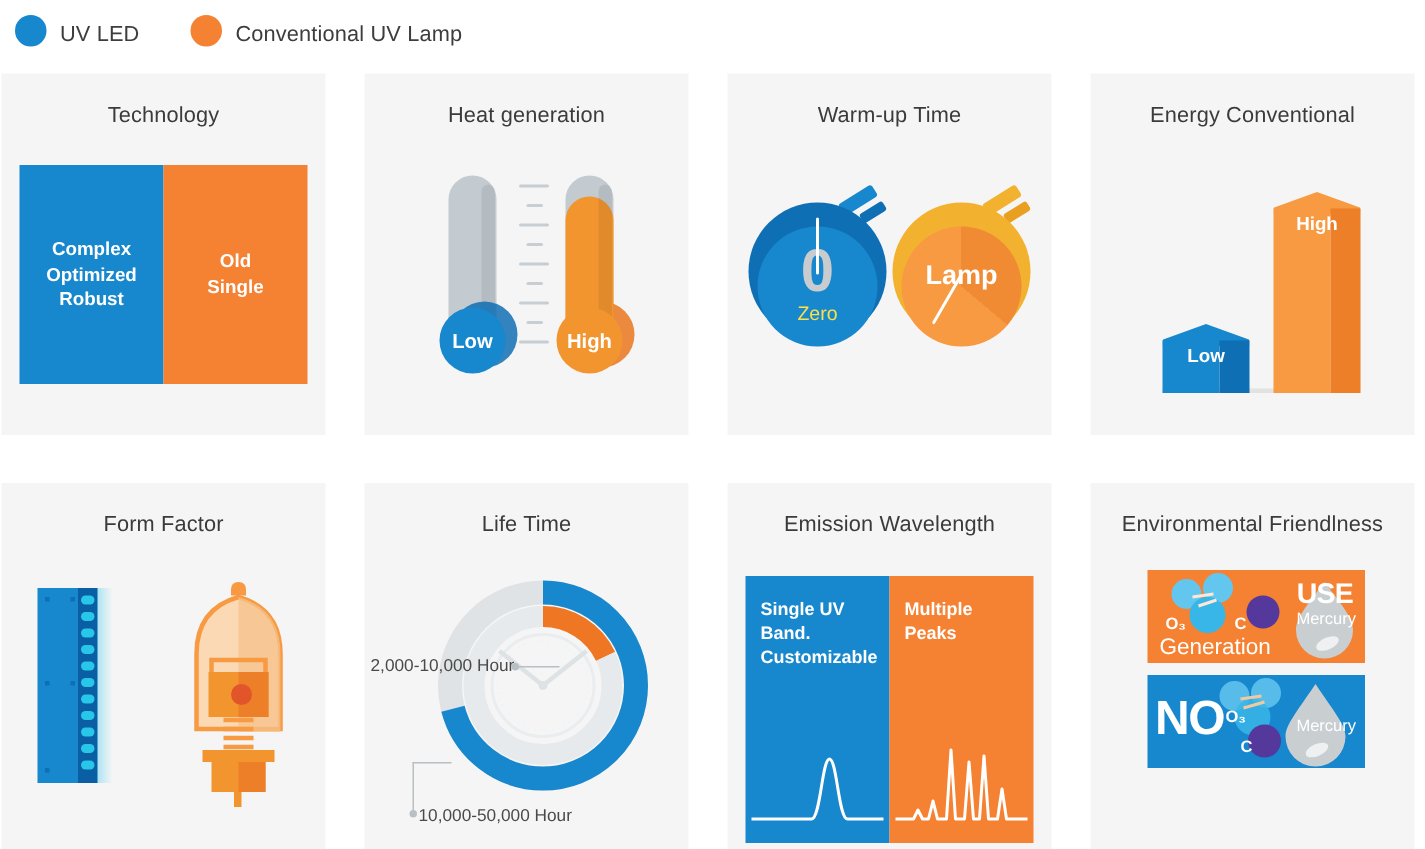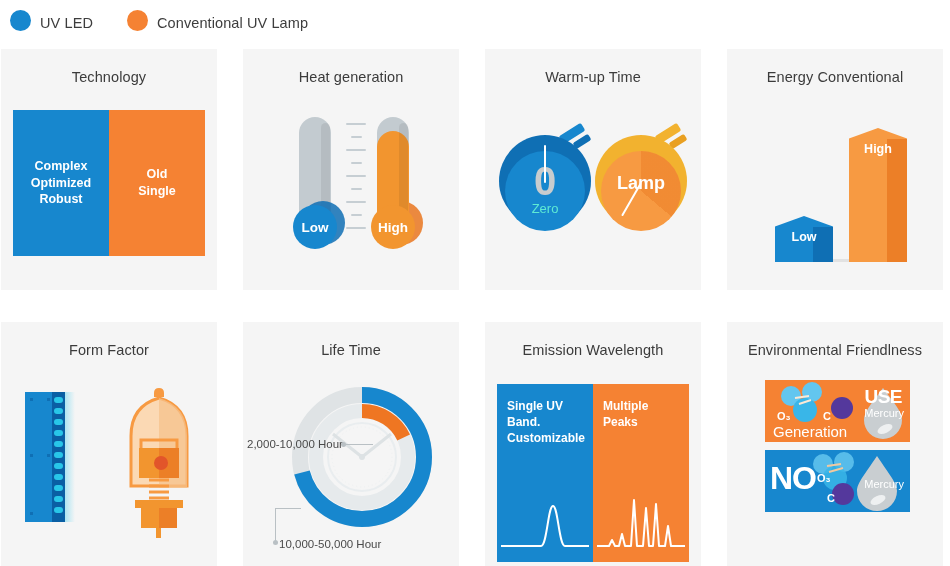--- a/index.html
+++ b/index.html
@@ -70,21 +70,21 @@
                   border-radius: 50%; }
   .watch .crown { position: absolute; width: 26px; height: 9px; border-radius: 2px;
                   top: 4px; right: 6px; transform: rotate(-32deg); }
   .watch .crown2 { position: absolute; width: 18px; height: 7px; border-radius: 2px;
                    top: 13px; right: 0px; transform: rotate(-32deg); }
   .watch .needle { position: absolute; background: #fff; border-radius: 1px;
                    transform-origin: bottom center; }
   .watch .bignum { position: absolute; top: 26px; left: 0; right: 0; text-align: center;
                    font-size: 40px; font-weight: bold; color: #c8ccce; line-height: 1; }
   .watch .sub { position: absolute; top: 66px; left: 0; right: 0; text-align: center;
-                font-size: 13px; color: #5eead4; }
+                font-size: 13px; color: #fde047; }
   .watch .word { position: absolute; top: 38px; left: 0; right: 0; text-align: center;
                  font-size: 18px; font-weight: bold; color: #fff; }
 
   
   .bars { position: absolute; left: 0; right: 0; bottom: 28px; height: 150px; }
   .bar { position: absolute; bottom: 0; }
   .bar .cap { position: absolute; top: 0; left: 0; width: 100%; height: 15px; }
   .bar .front { position: absolute; left: 0; top: 11px; bottom: 0; width: 66%; }
   .bar .side  { position: absolute; right: 0; top: 11px; bottom: 0; width: 34%; }
   .bar .lbl { position: absolute; top: 14px; left: 0; right: 0; text-align: center;

